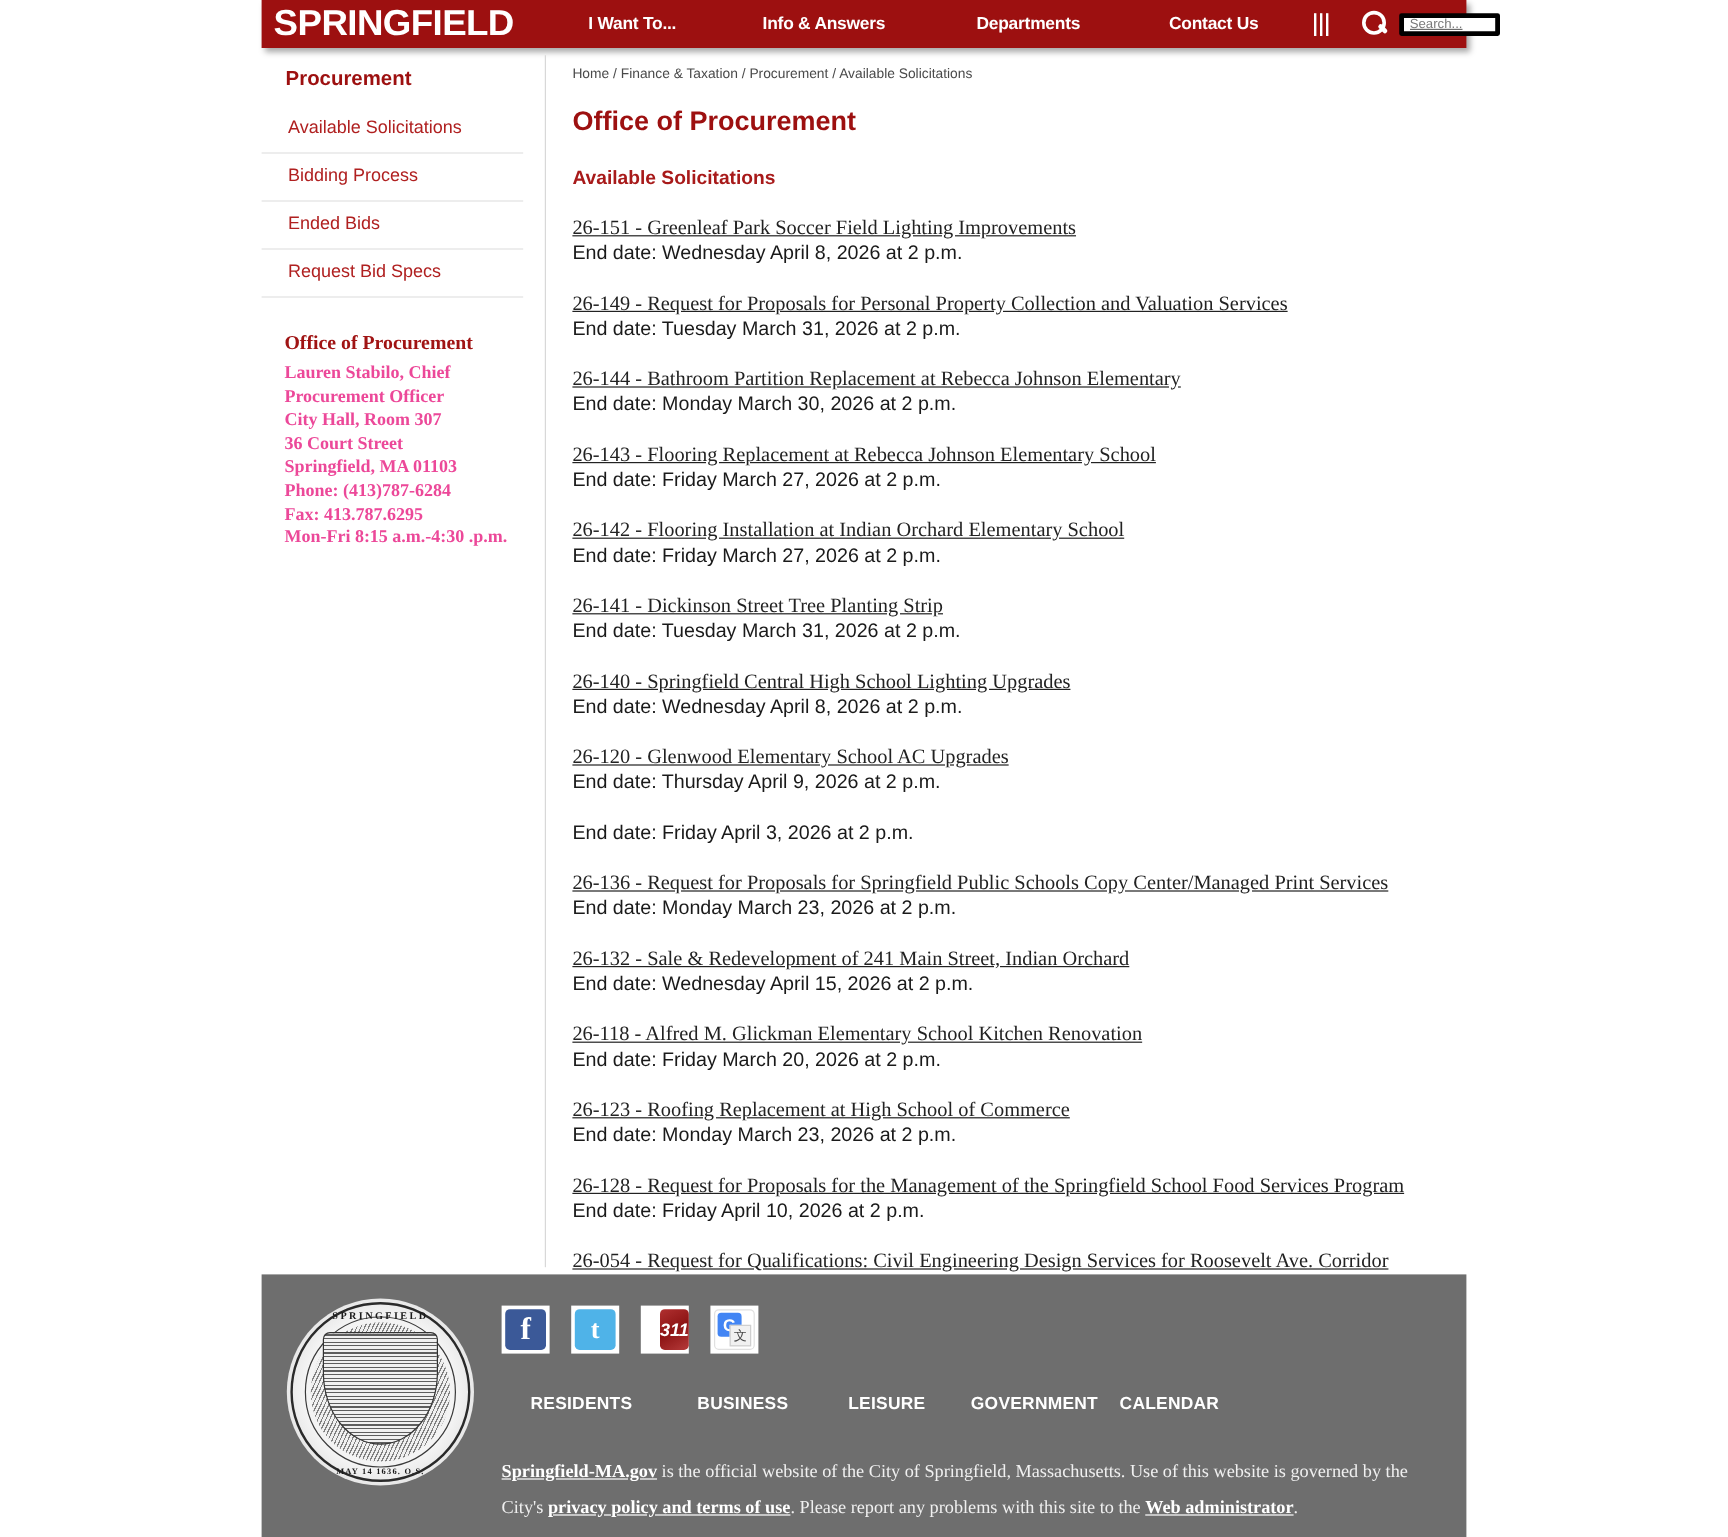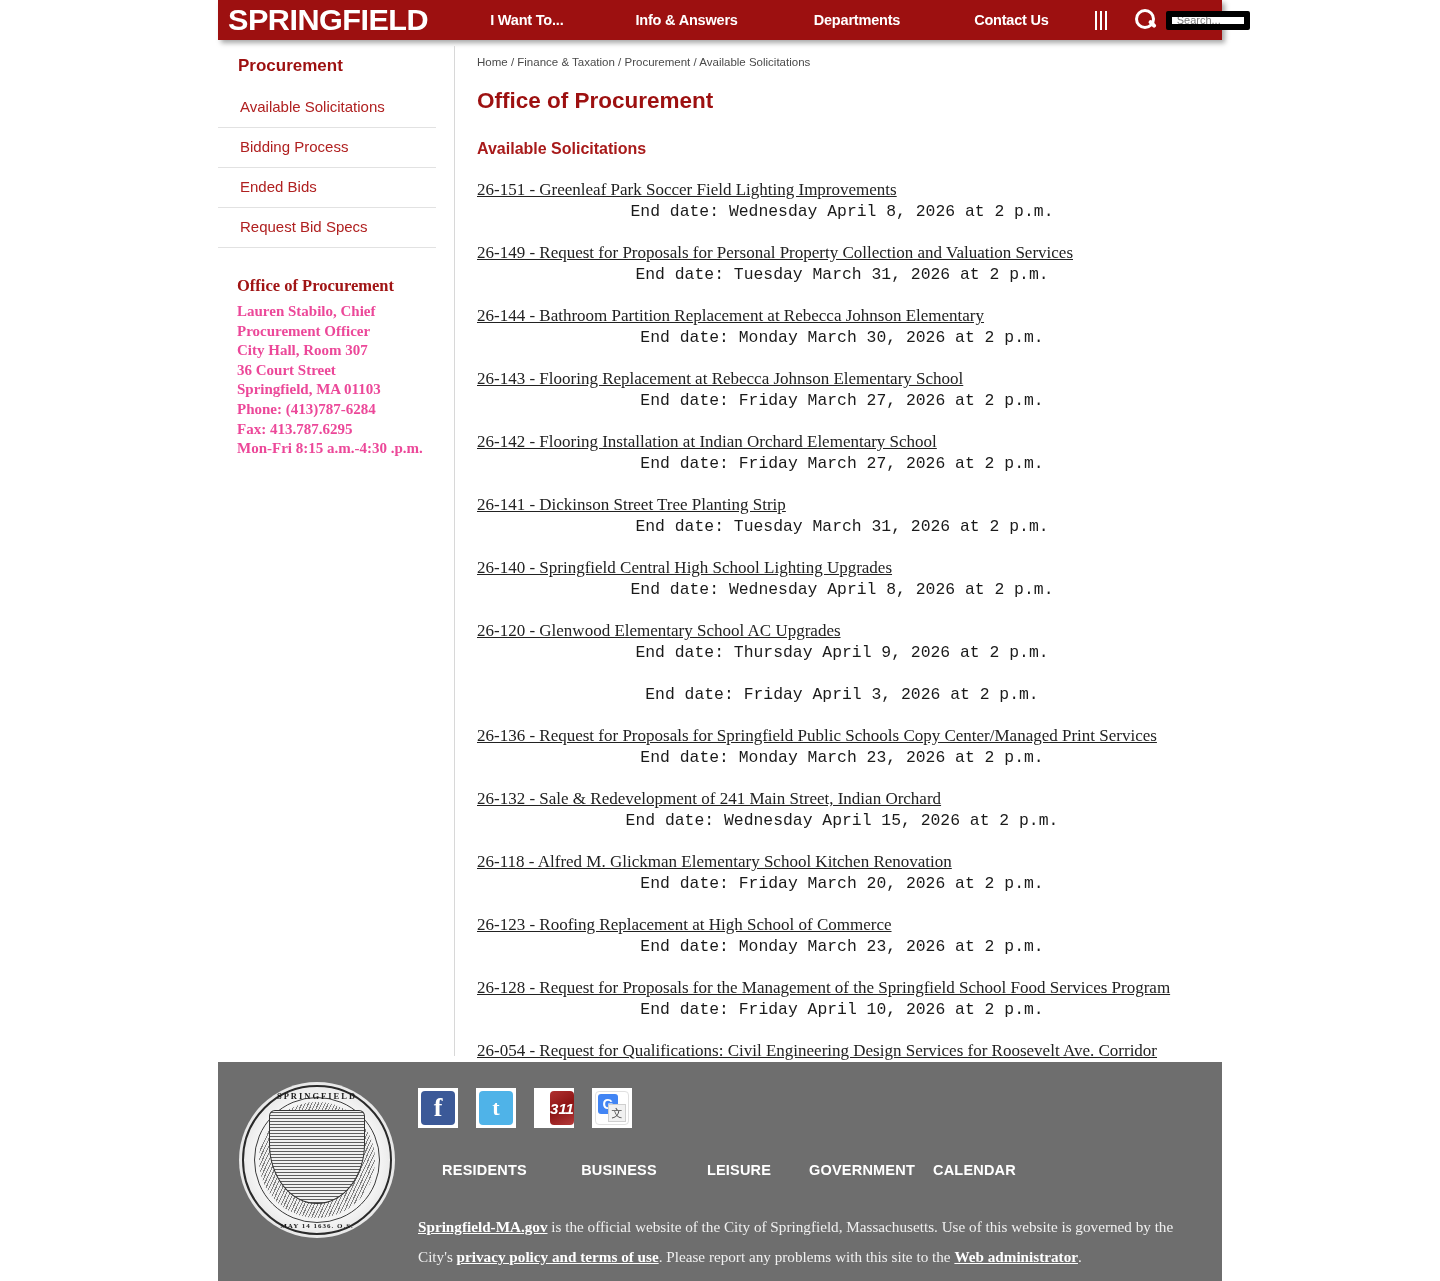--- a/index.html
+++ b/index.html
@@ -48,21 +48,21 @@
     content:""; position:absolute; left:2px; top:2px;
     width: 14px; height: 14px; border: 3.5px solid #fff; border-radius: 50%;
   }
   .search-icon::after {
     content:""; position:absolute; left:15px; top:15px;
     width: 9px; height: 3.5px; background:#fff; transform: rotate(45deg);
     border-radius: 2px;
   }
   .search-box {
     width: 84px; height: 19px; margin-left: 7px;
-    background: #fff; border: 6px solid #000000; border-radius: 2px;
+    background: #fff; border: 4px solid #000000; border-radius: 2px;
     font-family: "Liberation Sans", sans-serif; font-size: 11px; color: #6d6d6d;
     padding: 0 5px; outline: none; text-decoration: underline;
   }
   .search-box::placeholder { color: #7a7a7a; }
 
   
   .sidebar { position: absolute; left: 218px; top: 48px; width: 218px; }
   .side-head {
     font-family: "Liberation Sans", sans-serif;
     font-weight: bold; font-size: 17px; color: #9d1010;
@@ -105,22 +105,22 @@
     font-family: "Liberation Sans", sans-serif; font-weight: bold;
     font-size: 16px; color: #a81a1a; margin: 0 0 22px 0;
   }
   .sol { margin-bottom: 21px; }
   .sol-link {
     display: inline-block;
     font-family: "Liberation Serif", serif; font-size: 17px; color: #222;
     text-decoration: underline; cursor: pointer; line-height: 20px;
   }
   .sol-date {
-    font-family: Liberation Mono, monospace; font-size: 16.4px; color: #1a1a1a;
-    line-height: 21px; margin-top: 1px; text-align: center;
+    font-family: Liberation Sans, sans-serif; font-size: 16.4px; color: #1a1a1a;
+    line-height: 21px; margin-top: 1px;
   }
 
   
   .footer {
     position: absolute; left: 218px; top: 1062px; width: 1004px; height: 219px;
     background: #6e6e6e;
   }
   .seal {
     position: absolute; left: 21px; top: 20px; width: 156px; height: 156px;
     border-radius: 50%;

